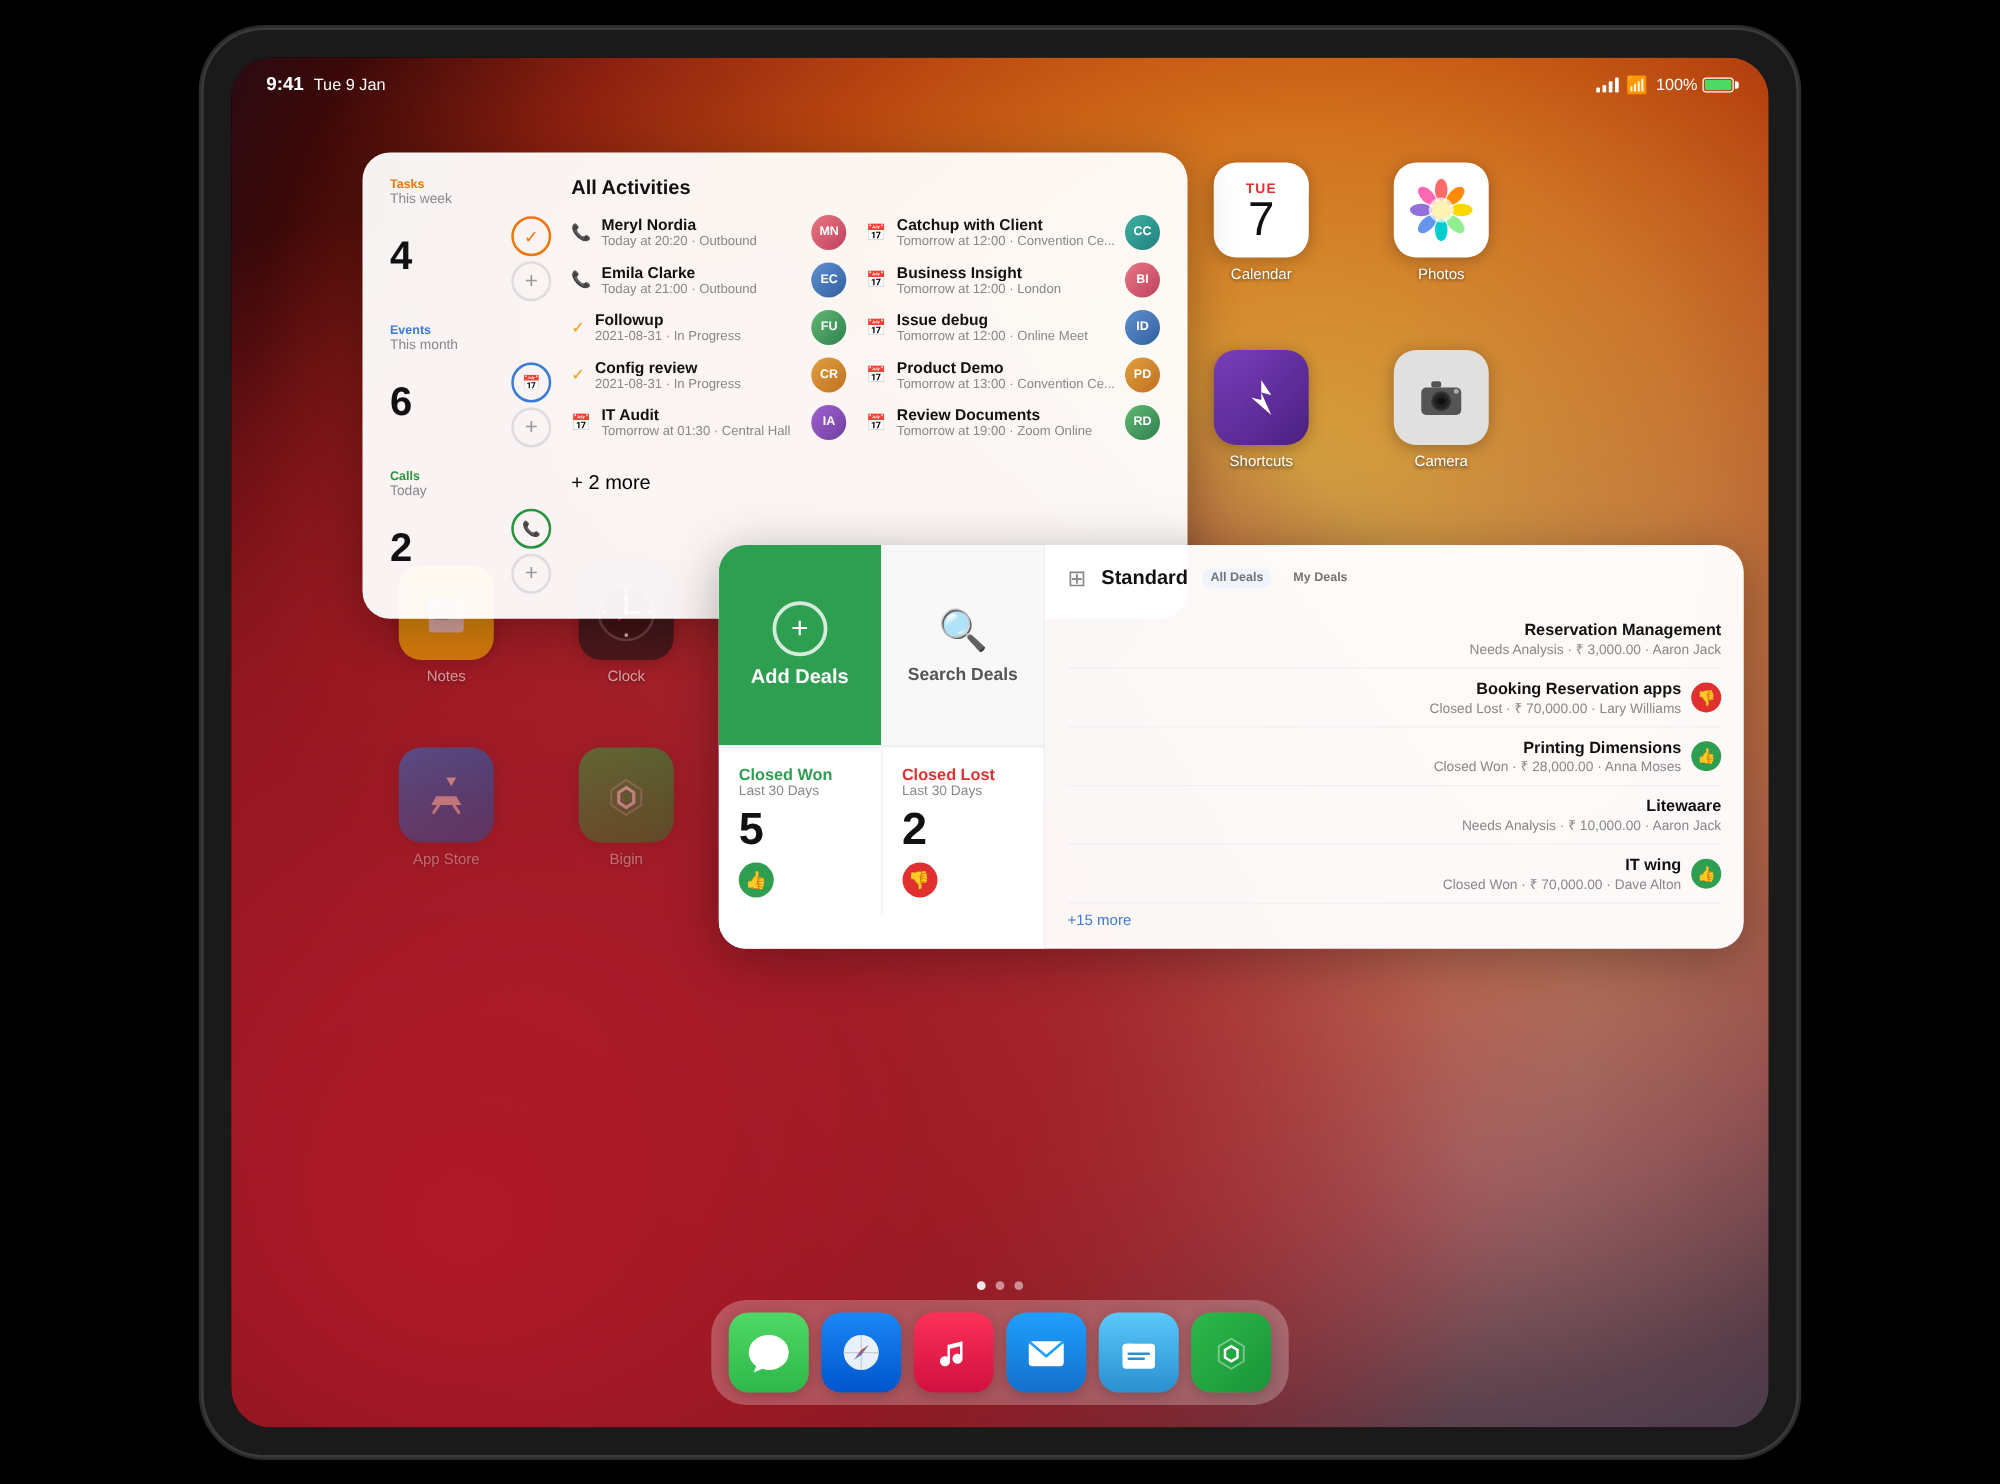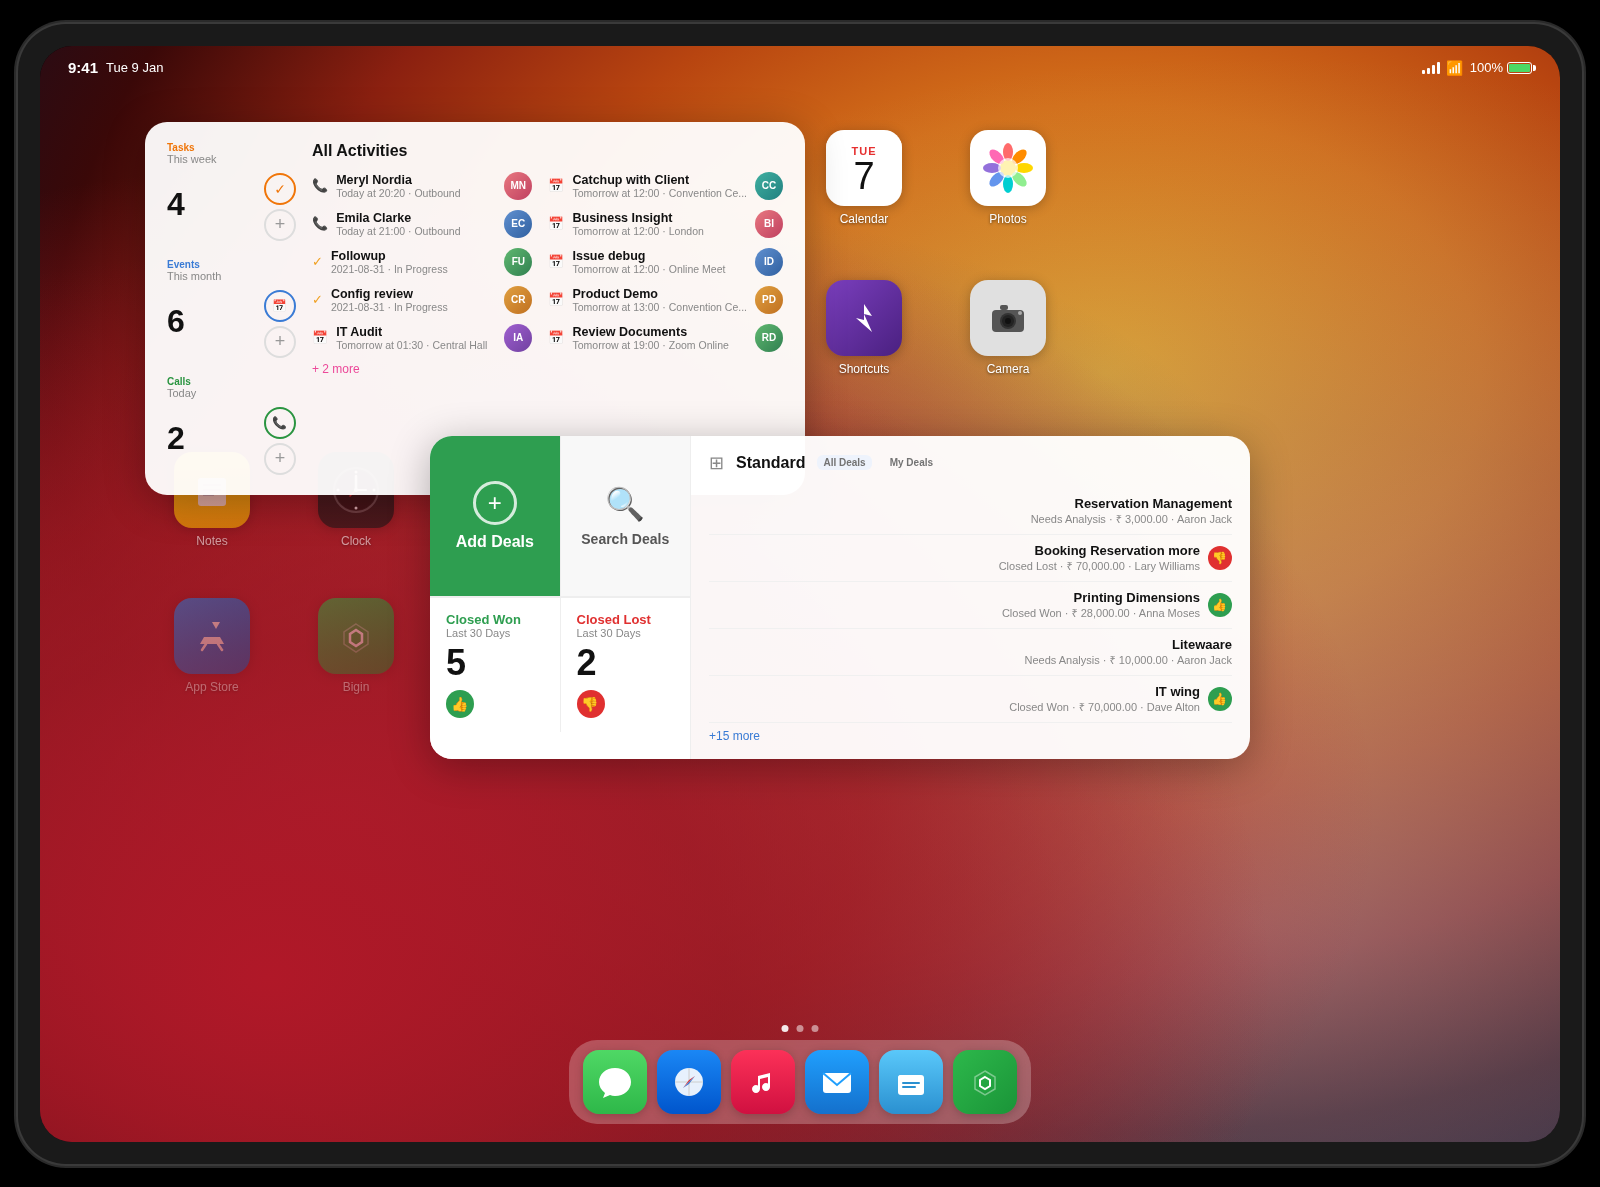--- a/index.html
+++ b/index.html
@@ -9,21 +9,21 @@
       height: 1187px;
       overflow: hidden;
       background: #000;
       display: flex;
       align-items: center;
       justify-content: center;
       font-family: -apple-system, BlinkMacSystemFont, 'SF Pro Display', 'Helvetica Neue', sans-serif;
     }
 
     .ipad-frame {
-      width: 1564px;
+      width: 1274px;
       height: 1140px;
       background: #1a1a1a;
       border-radius: 48px;
       position: relative;
       box-shadow: 0 0 0 2px #3a3a3a, 0 0 0 4px #2a2a2a, 0 30px 80px rgba(0,0,0,0.8);
       overflow: hidden;
     }
 
     .ipad-screen {
       position: absolute;
@@ -287,23 +287,23 @@
 
     .activity-icon {
       font-size: 13px;
       color: #f0760a;
       flex-shrink: 0;
     }
 
     .activity-icon.blue { color: #3a7bd5; }
 
     .more-link {
-      font-size: 12px;
-      color: #ec4899;
-      margin-top: 0;
+      font-size: 16px;
+      color: #000000;
+      margin-top: 16px;
       cursor: pointer;
     }
 
     
     .app-icon {
       position: absolute;
       display: flex;
       flex-direction: column;
       align-items: center;
       gap: 6px;
@@ -973,21 +973,21 @@
           </div>
 
           <div class="deal-row">
             <div class="deal-info">
               <div class="deal-name">Reservation Management</div>
               <div class="deal-sub">Needs Analysis · ₹ 3,000.00 · Aaron Jack</div>
             </div>
           </div>
           <div class="deal-row">
             <div class="deal-info">
-              <div class="deal-name">Booking Reservation more</div>
+              <div class="deal-name">Booking Reservation apps</div>
               <div class="deal-sub">Closed Lost · ₹ 70,000.00 · Lary Williams</div>
             </div>
             <div class="deal-badge badge-red">👎</div>
           </div>
           <div class="deal-row">
             <div class="deal-info">
               <div class="deal-name">Printing Dimensions</div>
               <div class="deal-sub">Closed Won · ₹ 28,000.00 · Anna Moses</div>
             </div>
             <div class="deal-badge badge-green">👍</div>

